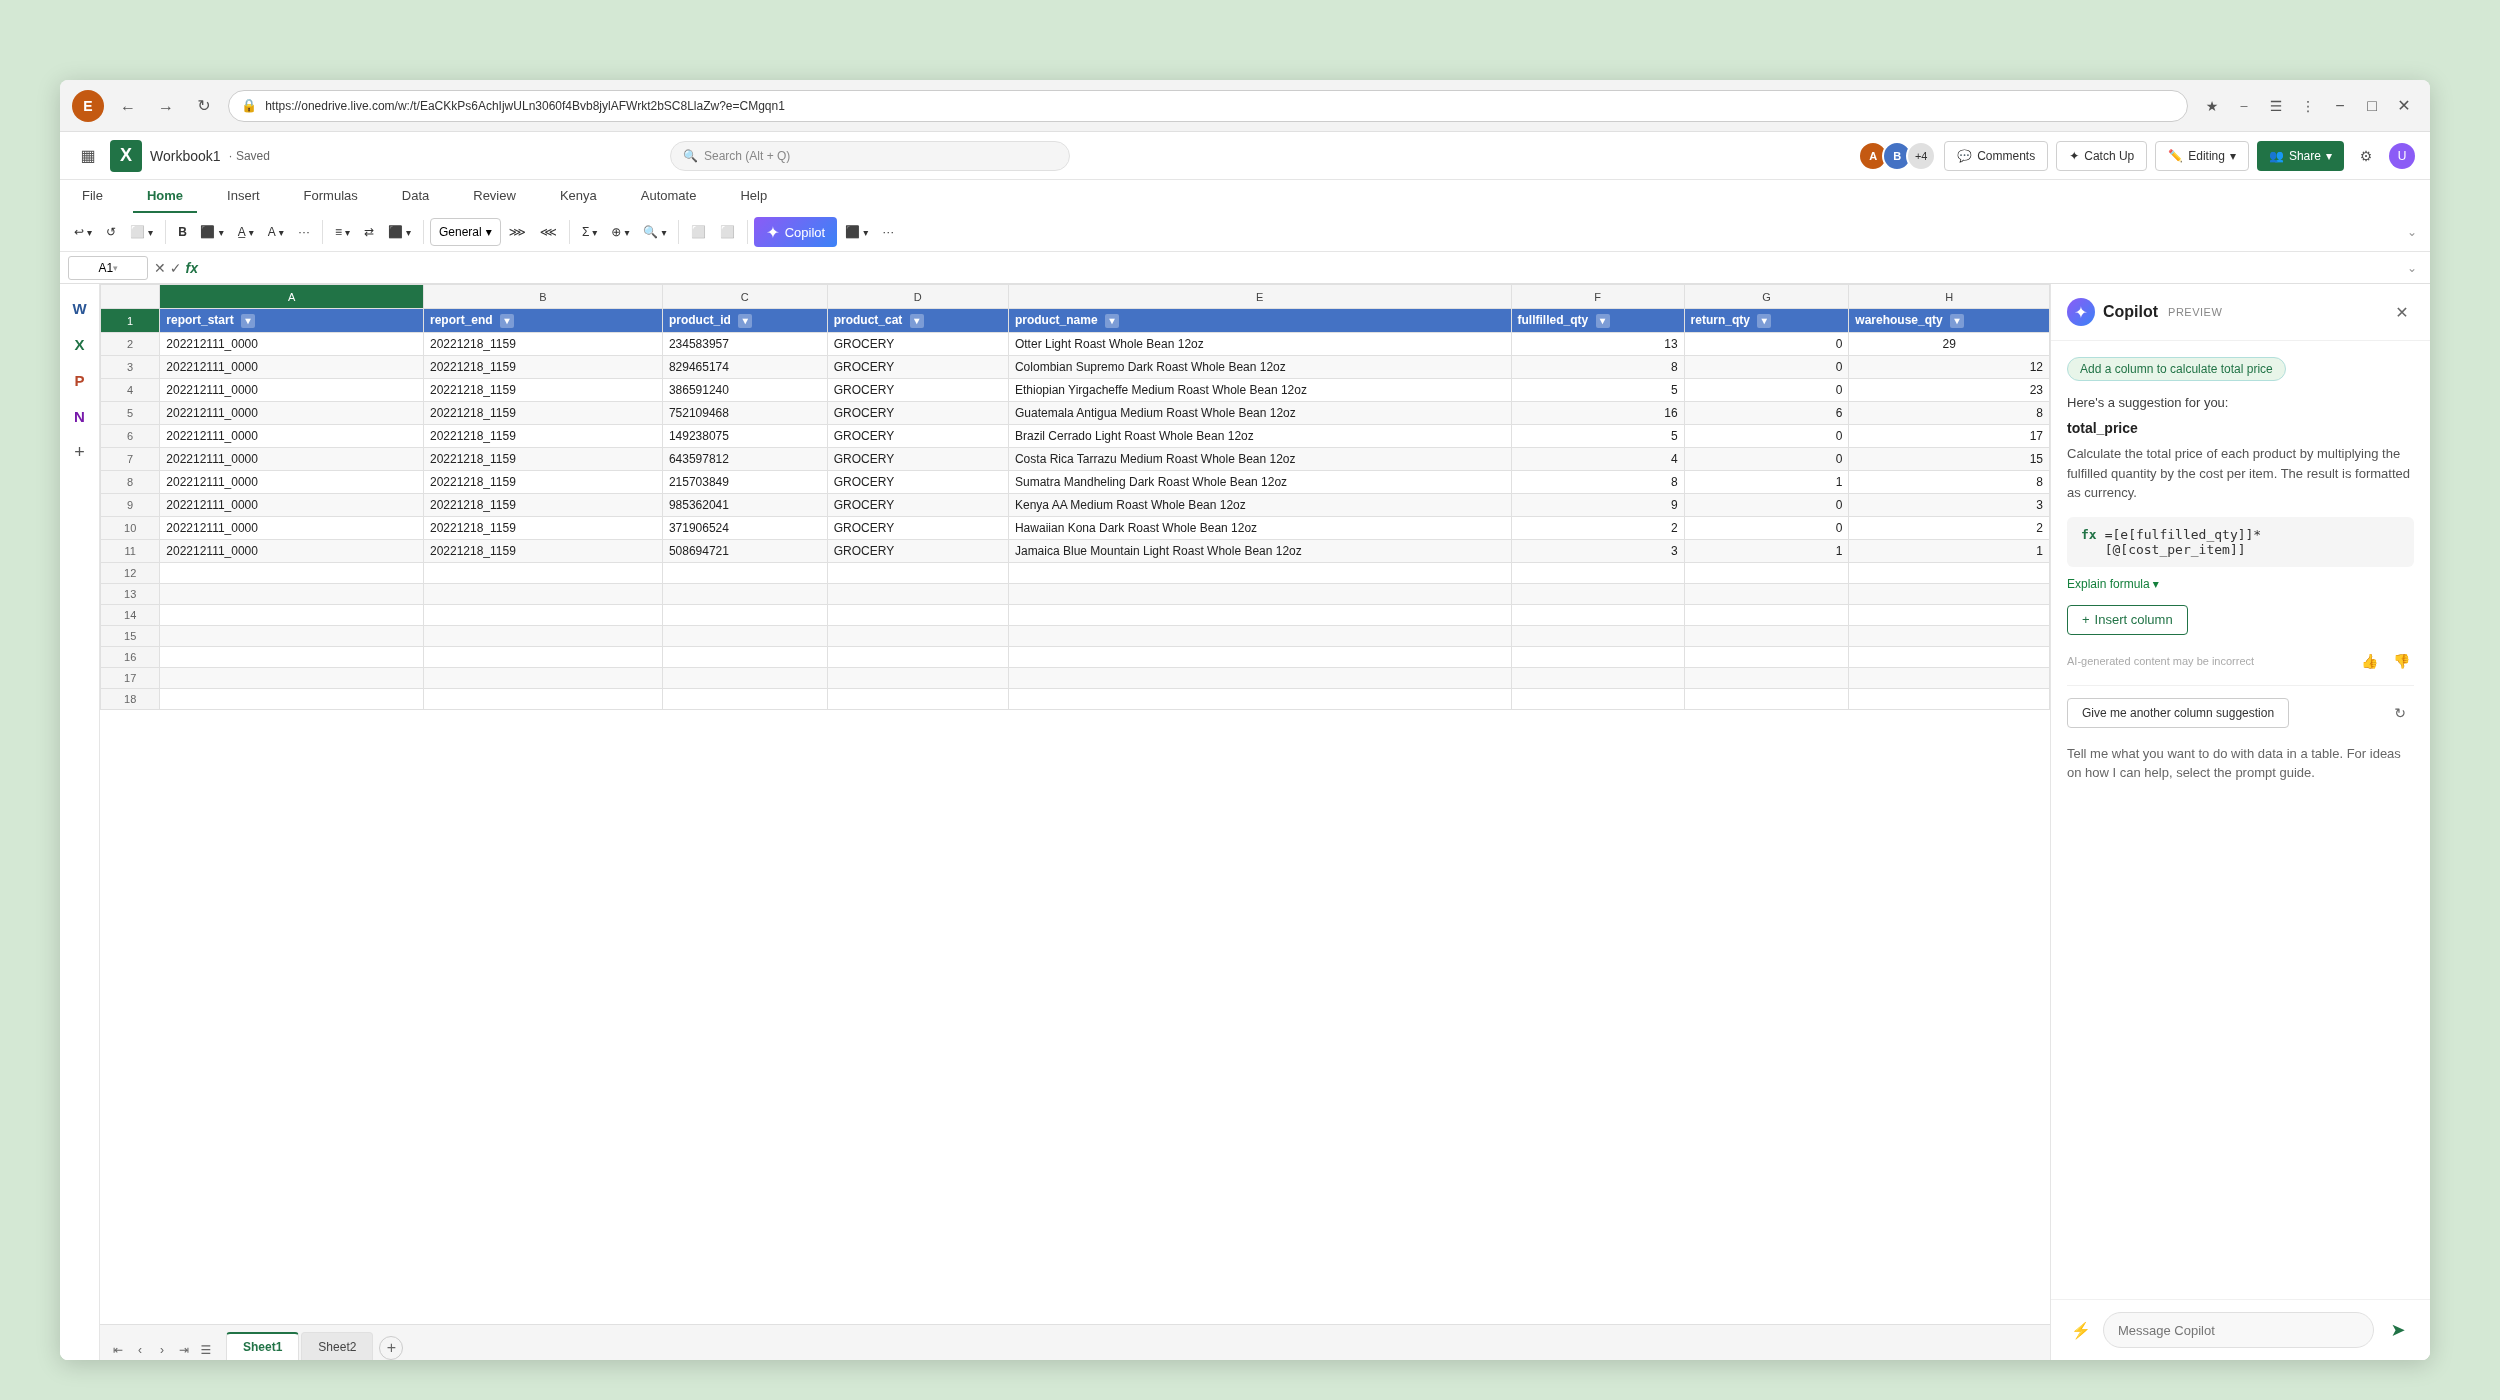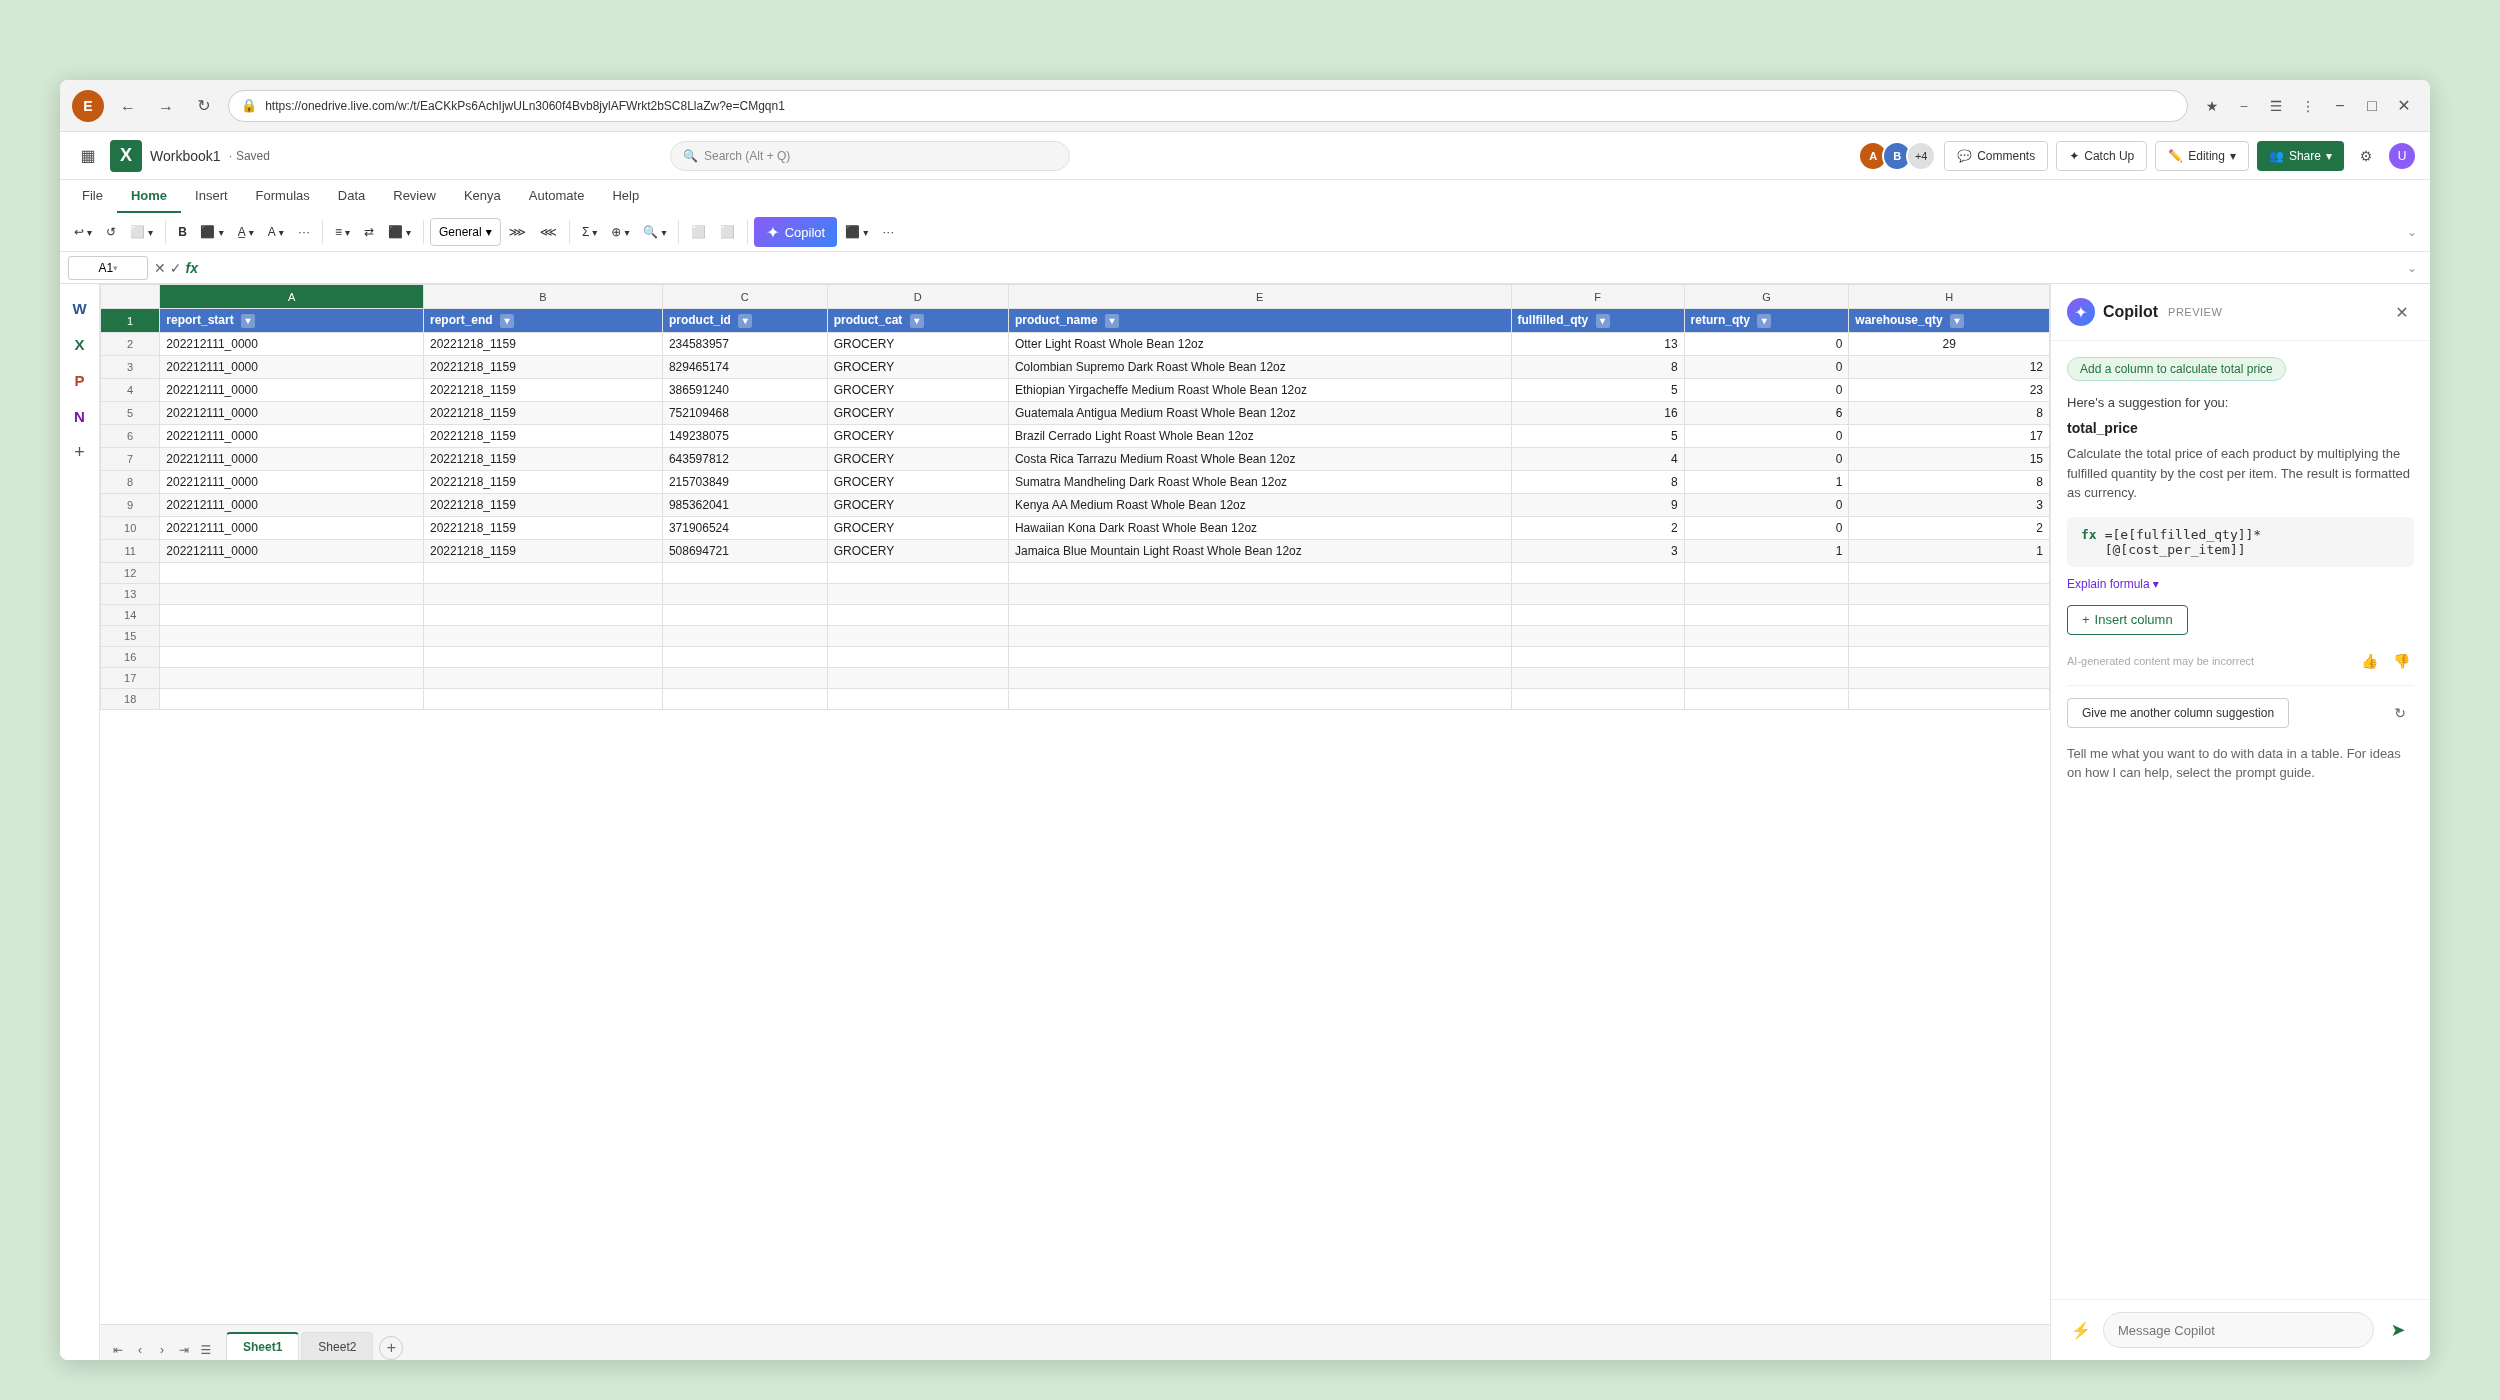--- a/index.html
+++ b/index.html
@@ -264,21 +264,21 @@
     }
 
     
     .ribbon {
       background: white;
       border-bottom: 1px solid #e5e5e5;
     }
 
     .ribbon-tabs {
       display: flex;
-      gap: 0;
+      gap: 16px;
       padding: 0 8px;
     }
 
     .ribbon-tab {
       padding: 8px 14px;
       font-size: 13px;
       color: #444;
       cursor: pointer;
       border-bottom: 2px solid transparent;
     }
@@ -643,21 +643,21 @@
       gap: 8px;
       align-items: flex-start;
     }
 
     .fx-label {
       color: #217346;
       font-weight: bold;
     }
 
     .explain-link {
-      color: #6d28d9;
+      color: #15803d;
       font-size: 12px;
       text-decoration: none;
       cursor: pointer;
       display: flex;
       align-items: center;
       gap: 3px;
       margin-bottom: 14px;
     }
 
     .btn-insert-col {

